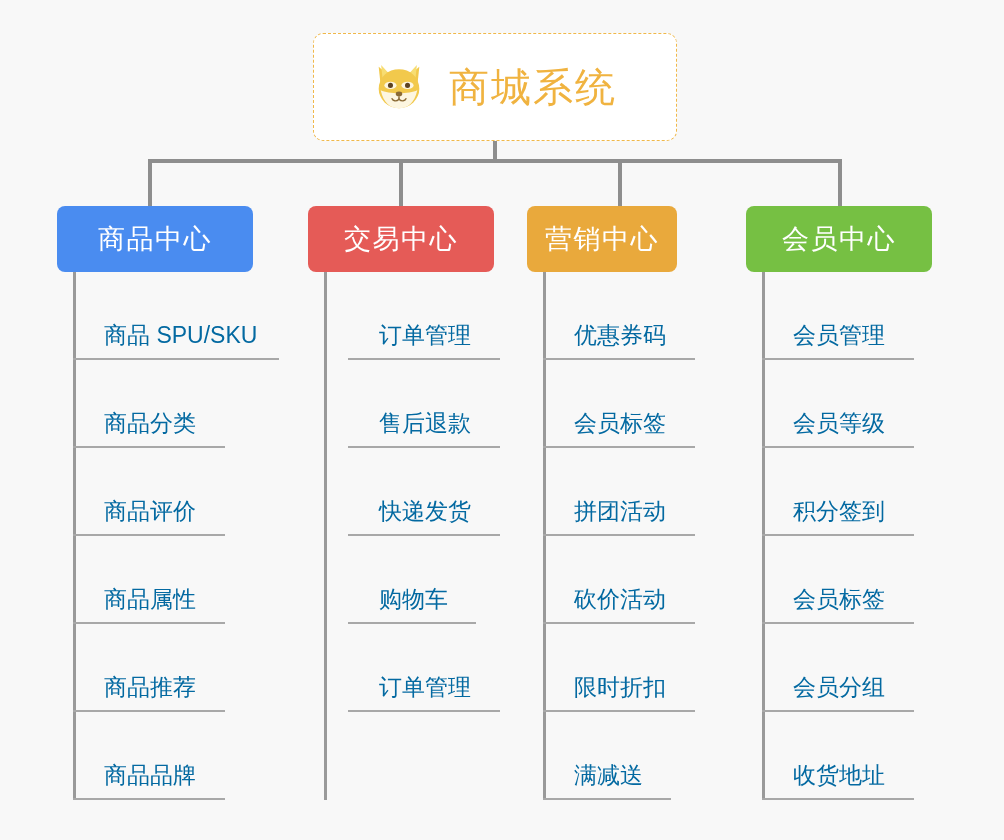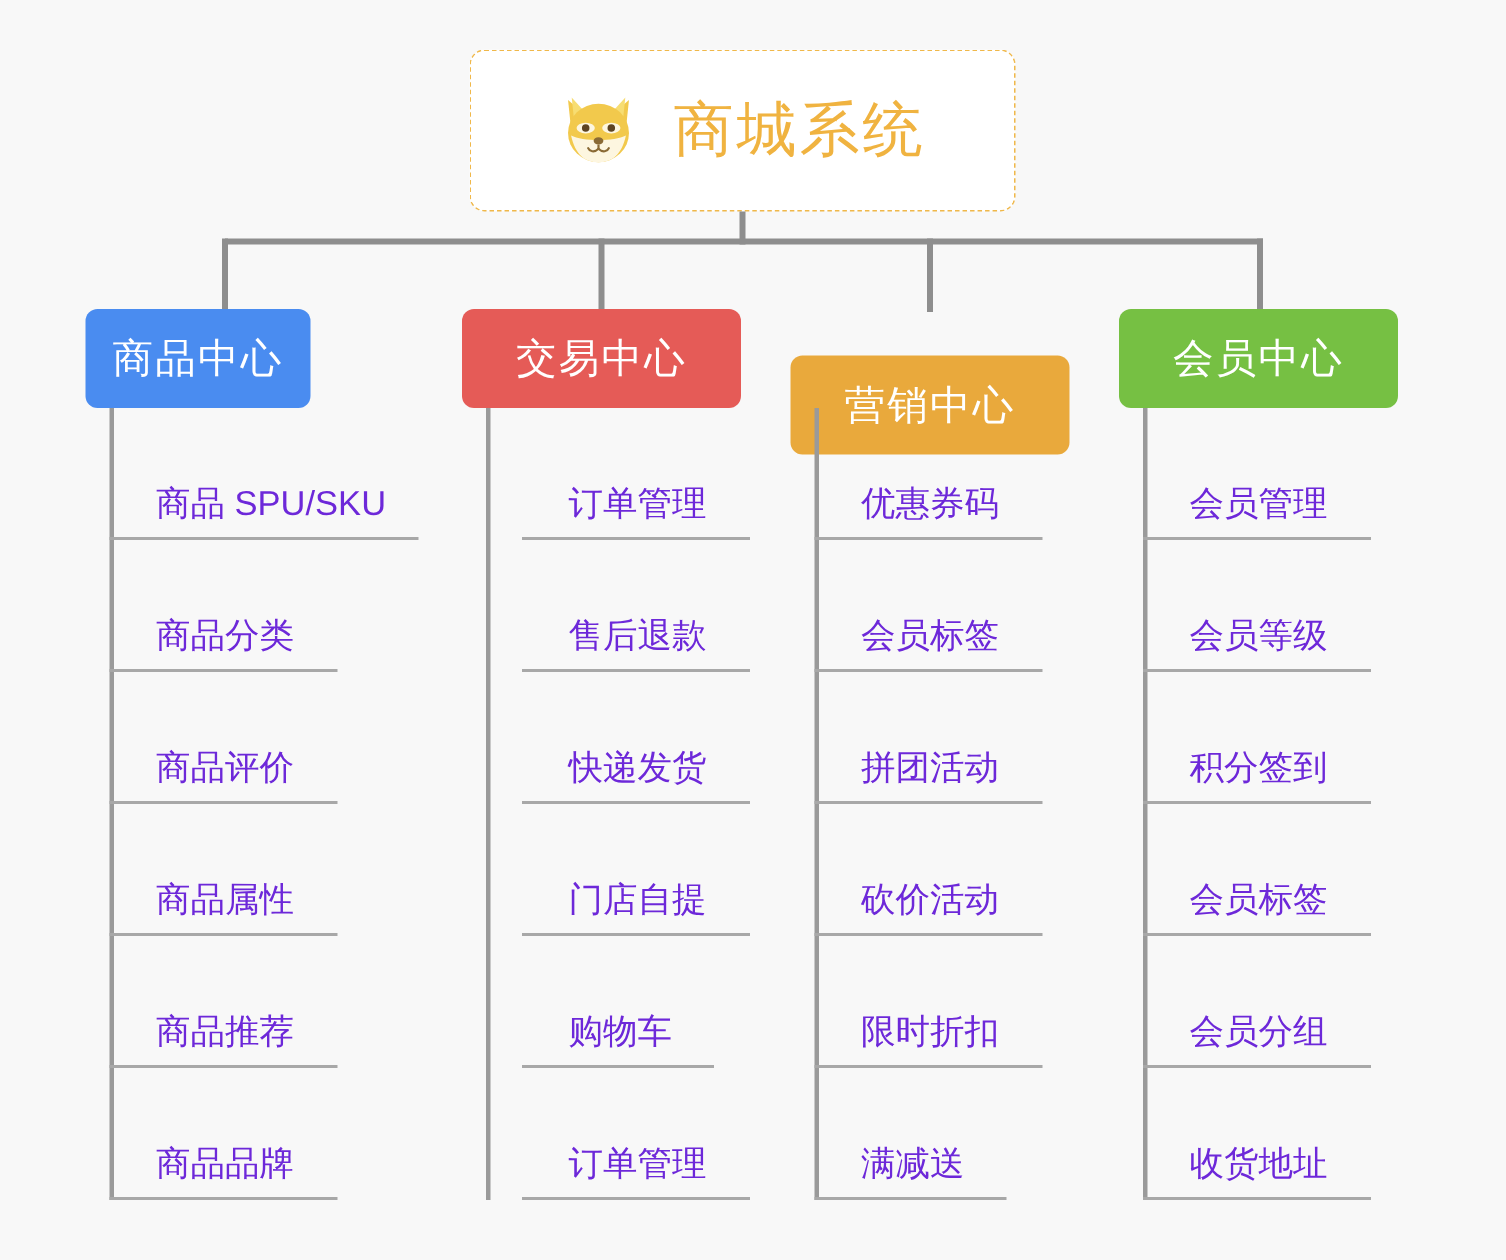--- a/index.html
+++ b/index.html
@@ -99,21 +99,21 @@
   }
   .leaf-underline {
     position: absolute;
     left: 0;
     bottom: 0;
     height: 2px;
     background: #a8a8a8;
   }
   .leaf-label {
     font-size: 23px;
-    color: #6d28d9;
+    color: #0369a1;
     white-space: nowrap;
     line-height: 1;
     padding: 0 0 13px 31px;
   }
 </style>
 </head>
 <body>
 
 <div id="canvas">
 
@@ -139,21 +139,21 @@
   </div>
 
   <div class="conn conn-v" style="left:493px; top:141px; height:22px;"></div>
   <div class="conn conn-h" style="left:150px; top:159px; width:692px;"></div>
   <div class="conn conn-v" style="left:148px; top:159px; height:49px;"></div>
   <div class="conn conn-v" style="left:399px; top:159px; height:49px;"></div>
   <div class="conn conn-v" style="left:618px; top:159px; height:49px;"></div>
   <div class="conn conn-v" style="left:838px; top:159px; height:49px;"></div>
 
   <div id="branches">
-      <div class="column" style="left: 57px; width: 150px;">
+      <div class="column" style="left: 57px; width: 196px;">
         <div class="cat-box" style="background: rgb(74, 140, 240);">
           <span class="cat-label">商品中心</span>
         </div>
       </div>
       <div class="spine" style="left: 73px; height: 528px;"></div>
       <div class="leaf-list" style="left: 73px;">
         <div class="leaf">
           <span class="leaf-label">商品 SPU/SKU</span>
           <div class="leaf-underline" style="width: 206px;"></div>
         </div>
@@ -191,33 +191,29 @@
         </div>
         <div class="leaf">
           <span class="leaf-label">售后退款</span>
           <div class="leaf-underline" style="width: 152px;"></div>
         </div>
         <div class="leaf">
           <span class="leaf-label">快递发货</span>
           <div class="leaf-underline" style="width: 152px;"></div>
         </div>
         <div class="leaf">
-          <span class="leaf-label">门店自提</span>
-          <div class="leaf-underline" style="width: 152px;"></div>
-        </div>
-        <div class="leaf">
           <span class="leaf-label">购物车</span>
           <div class="leaf-underline" style="width: 128px;"></div>
         </div>
         <div class="leaf">
           <span class="leaf-label">订单管理</span>
           <div class="leaf-underline" style="width: 152px;"></div>
         </div>
       </div>
-      <div class="column" style="left: 527px; width: 186px; margin-top: 31px;">
+      <div class="column" style="left: 527px; width: 150px;">
         <div class="cat-box" style="background: rgb(233, 169, 60);">
           <span class="cat-label">营销中心</span>
         </div>
       </div>
       <div class="spine" style="left: 543px; height: 528px;"></div>
       <div class="leaf-list" style="left: 543px;">
         <div class="leaf">
           <span class="leaf-label">优惠券码</span>
           <div class="leaf-underline" style="width: 152px;"></div>
         </div>

